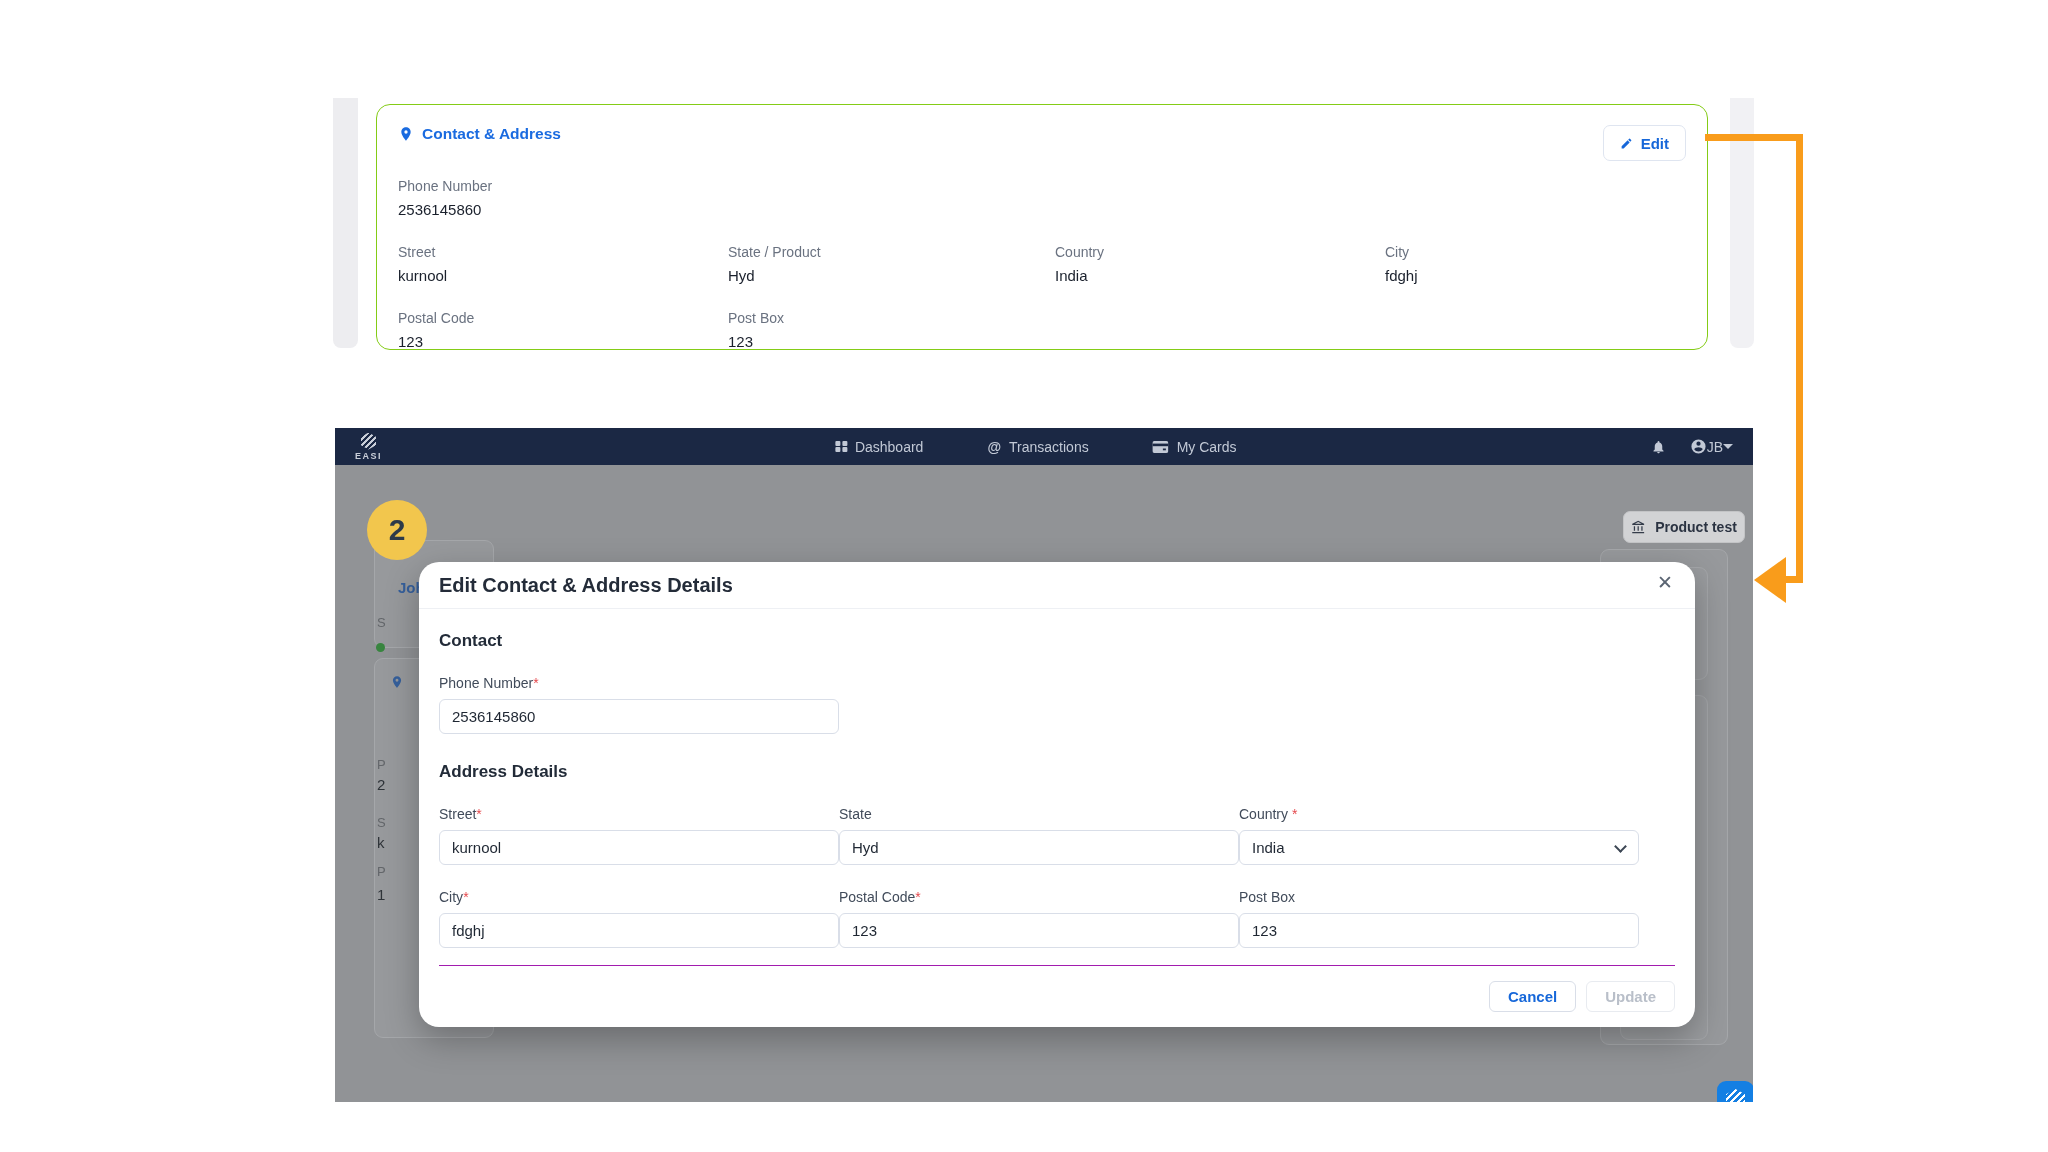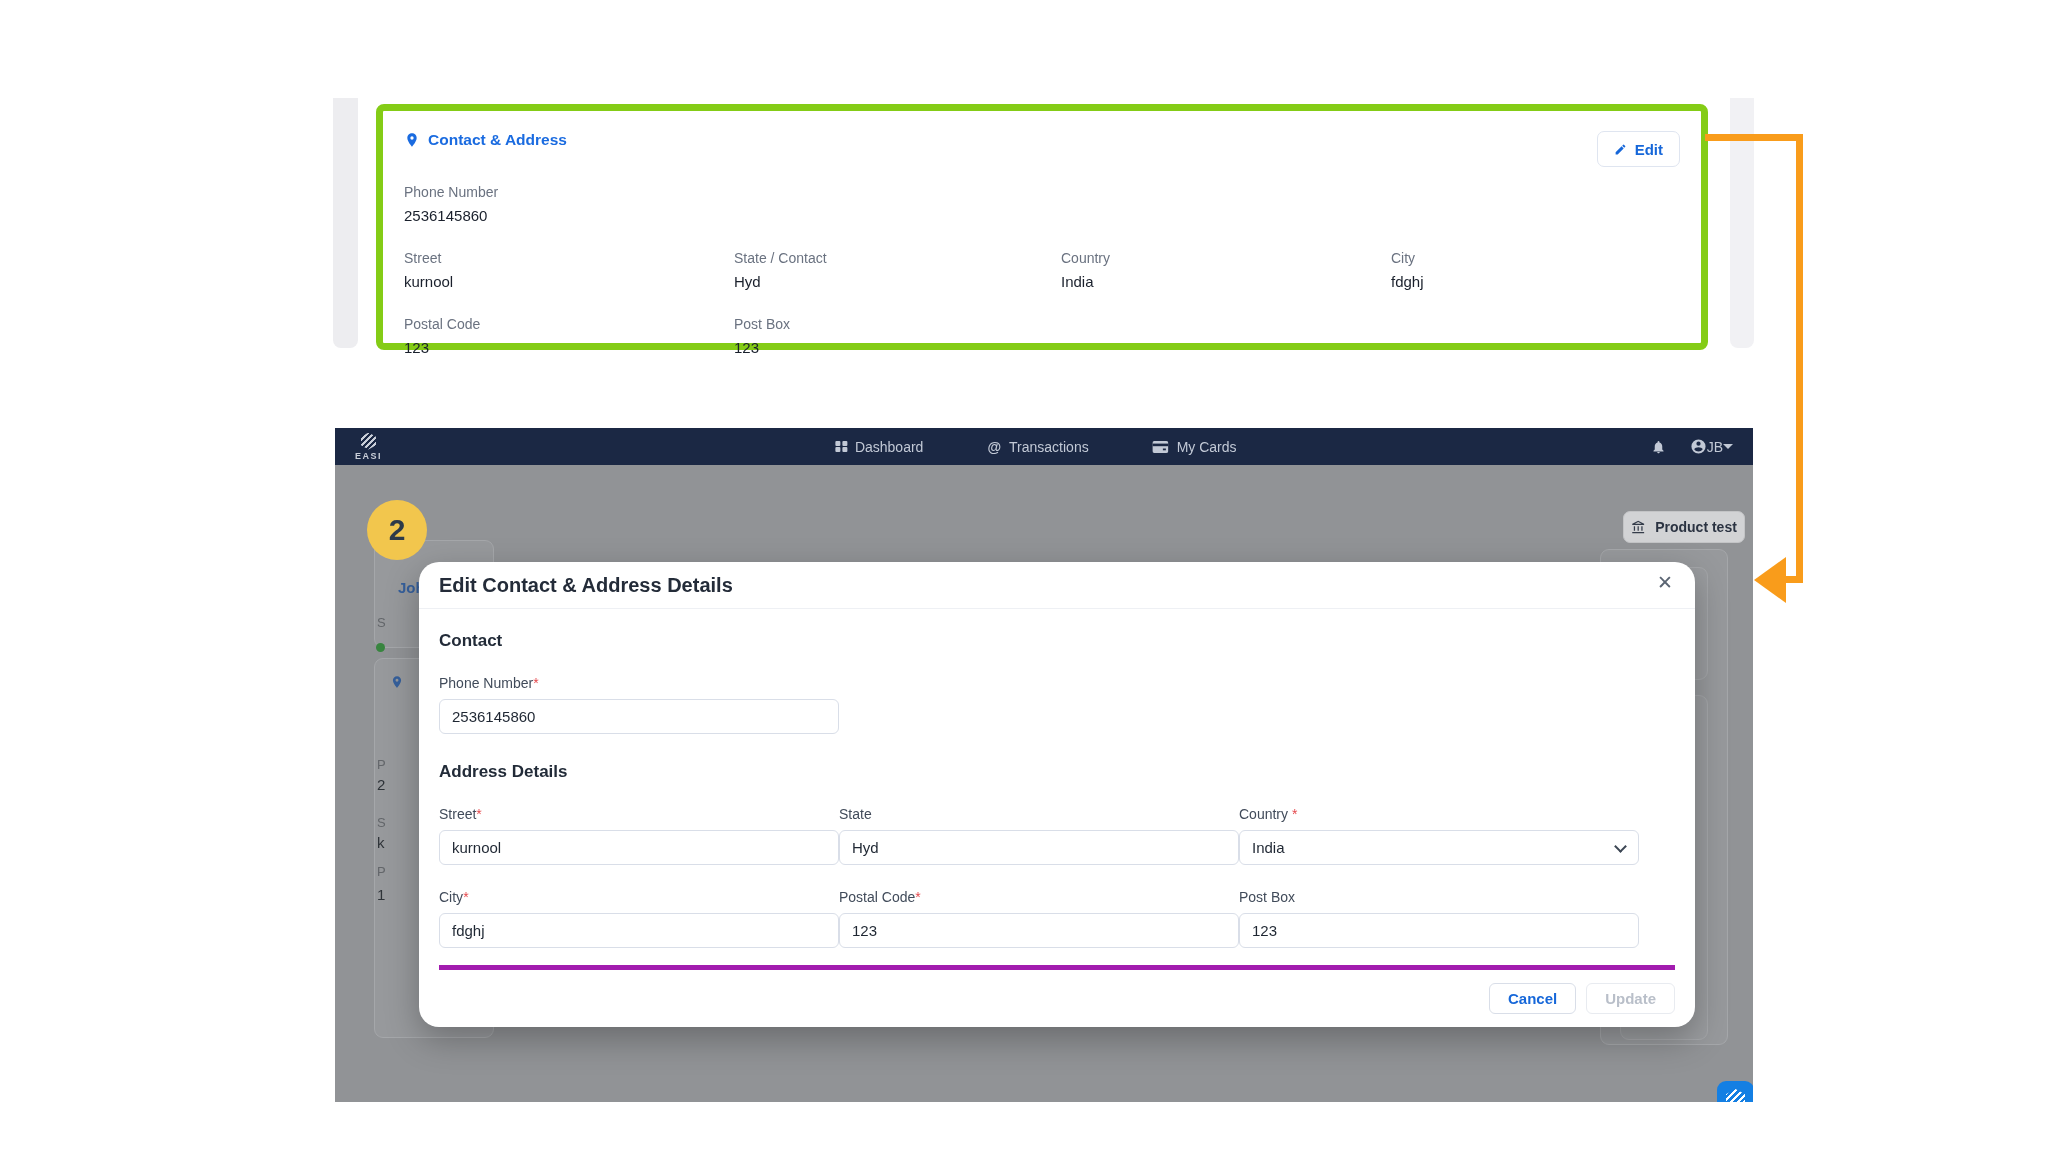--- a/index.html
+++ b/index.html
@@ -6,21 +6,21 @@
   html,body { background:#ffffff; }
   body { font-family:"Liberation Sans", sans-serif; }
   #stage { position:relative; width:2048px; height:1152px; background:#fff; overflow:hidden; }
 
   
   .edge-strip { position:absolute; background:#ededf0; }
   .edge-strip.left  { left:333px; top:98px;  width:25px; height:250px; border-radius:0 0 8px 8px; }
   .edge-strip.right { left:1730px; top:98px; width:24px; height:250px; background:#f1f1f4; border-radius:0 0 8px 8px; }
 
   .contact-card { position:absolute; left:376px; top:104px; width:1332px; height:246px;
-    background:#fff; border:7px solid #84cc16; border-radius:8px; padding:20px 21px; }
+    background:#fff; border:1px solid #84cc16; border-radius:14px; padding:20px 21px; }
   .card-head { display:flex; justify-content:space-between; align-items:flex-start; }
   .card-title { display:flex; align-items:center; gap:8px; color:#1a6be0; font-size:15.5px; font-weight:700; }
   .btn-edit { display:flex; align-items:center; gap:8px; background:#fff; border:1px solid #dfe5f0;
     border-radius:7px; height:36px; padding:0 16px; color:#1667d9; font-size:15px; font-weight:600; cursor:pointer; }
   .fld-label { color:#6a7280; font-size:14px; }
   .fld-value { color:#1a202c; font-size:15px; margin-top:7px; }
   .fld-group { margin-top:0; }
   .card-grid { display:grid; grid-template-columns:330px 327px 330px auto; margin-top:26px; }
   .phone-group { margin-top:17px; }
 
@@ -84,21 +84,21 @@
   .sect-head { font-size:17px; font-weight:700; color:#222b38; }
   .f-label { font-size:14px; color:#414b5a; margin-bottom:8px; }
   .req { color:#e5494d; }
   .req.spaced { margin-left:4px; }
   .inp { width:400px; height:35px; border:1px solid #d9dee8; border-radius:6px; padding:0 12px;
     font-size:15px; color:#1f2733; font-family:"Liberation Sans",sans-serif; background:#fff; outline:none; }
   .modal-grid { display:grid; grid-template-columns:400px 400px 400px; margin-top:24px; }
   .select-wrap { position:relative; width:400px; }
   .select-wrap .chev { position:absolute; right:14px; top:12px; width:9px; height:9px;
     border-left:2px solid #3c4654; border-bottom:2px solid #3c4654; transform:rotate(-45deg); pointer-events:none; }
-  .modal-foot { position:absolute; left:20px; right:20px; bottom:0; height:62px; border-top:5px solid #a21caf;
+  .modal-foot { position:absolute; left:20px; right:20px; bottom:0; height:62px; border-top:1px solid #a21caf;
     display:flex; align-items:center; justify-content:flex-end; gap:10px;margin-top:14px; }
   .btn { height:31px; border-radius:6px; font-size:15px; font-weight:600; padding:0 18px; cursor:pointer;
     font-family:"Liberation Sans",sans-serif; background:#fff; }
   .btn-cancel { border:1px solid #d9dee8; color:#1667d9; }
   .btn-update { border:1px solid #e8ebf0; color:#b9bfc9; cursor:default; } .mt24 { margin-top:24px; } .mt28 { margin-top:28px; }
   svg { display:block; }
 </style>
 </head>
 <body>
 
@@ -131,21 +131,21 @@
       <div class="fld-label">Phone Number</div>
       <div class="fld-value">2536145860</div>
     </div>
 
     <div class="card-grid">
       <div class="fld-group">
         <div class="fld-label">Street</div>
         <div class="fld-value">kurnool</div>
       </div>
       <div class="fld-group">
-        <div class="fld-label">State / Contact</div>
+        <div class="fld-label">State / Product</div>
         <div class="fld-value">Hyd</div>
       </div>
       <div class="fld-group">
         <div class="fld-label">Country</div>
         <div class="fld-value">India</div>
       </div>
       <div class="fld-group">
         <div class="fld-label">City</div>
         <div class="fld-value">fdghj</div>
       </div>

